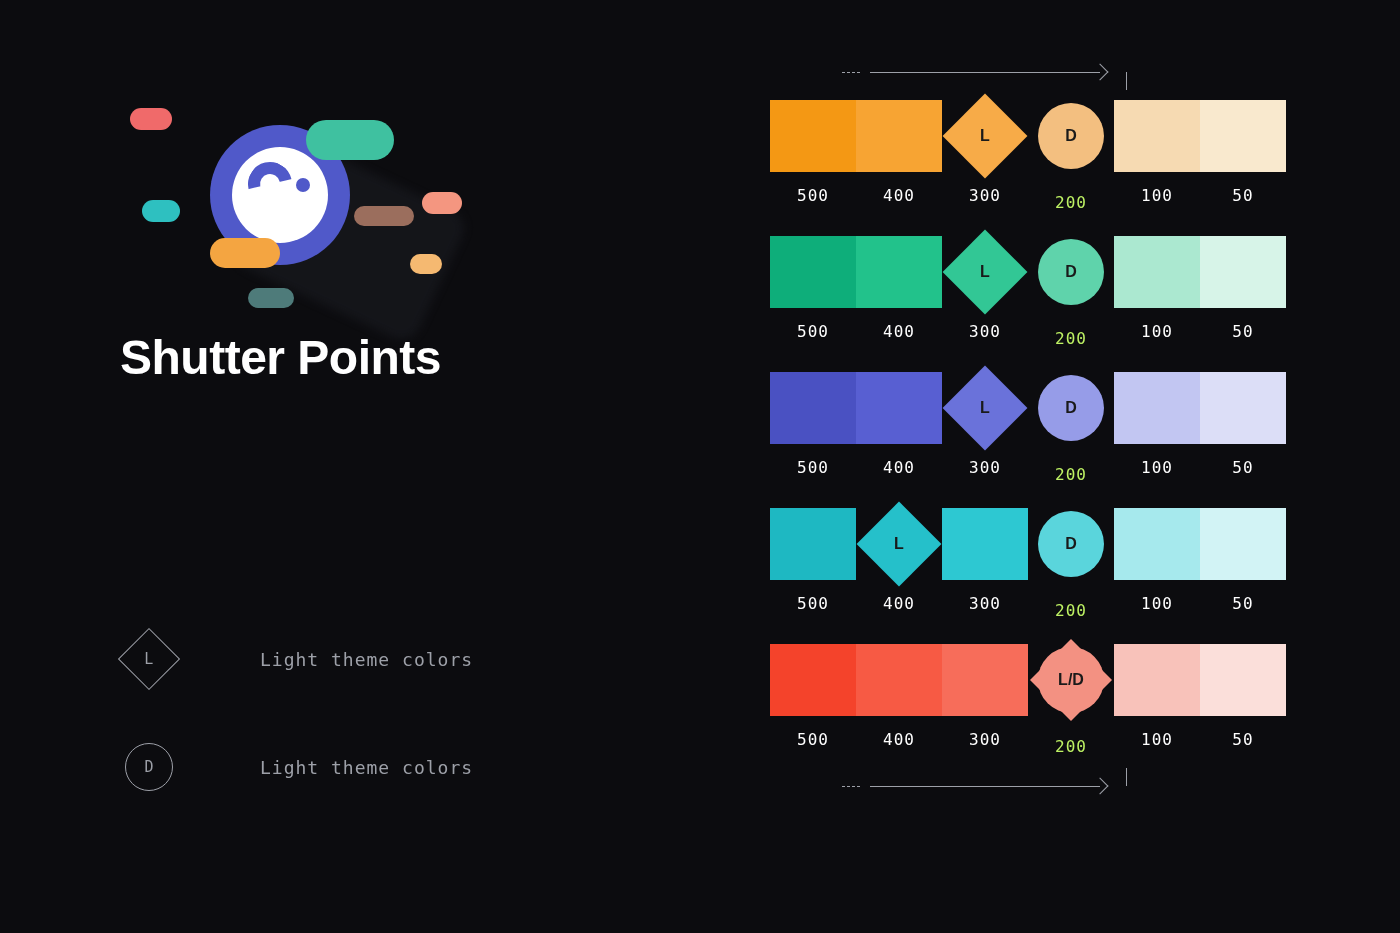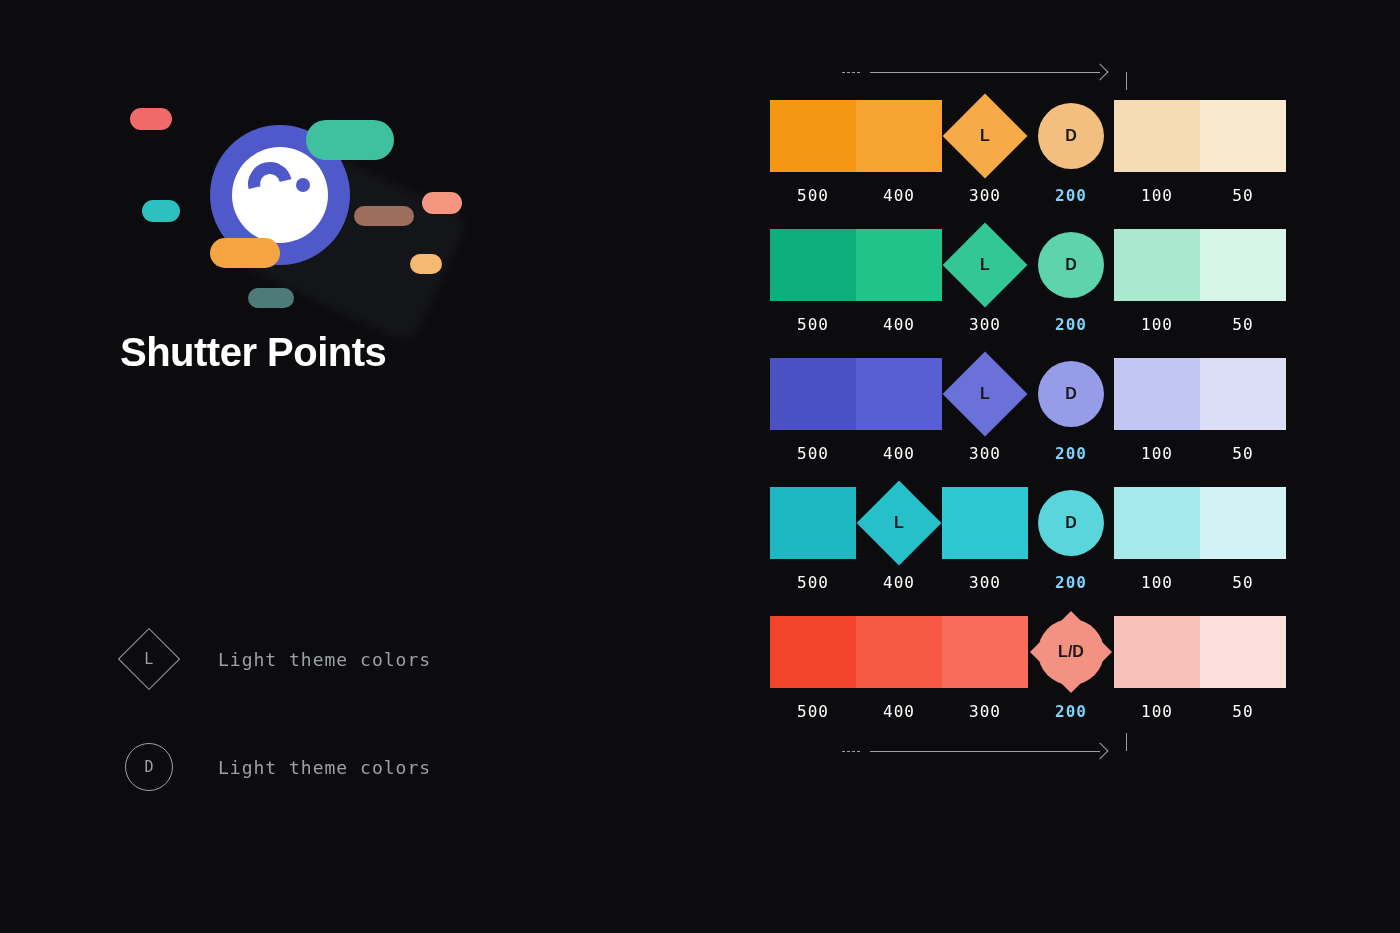--- a/index.html
+++ b/index.html
@@ -64,21 +64,21 @@
     transform:rotate(32deg);
   }
   .disc-dot{
     position:absolute;
     left:176px; top:98px;
     width:14px; height:14px;
     background:#5059c9;
     border-radius:50%;
   }
   .title {
-    font-size: 40px;
+    font-size: 48px;
     font-weight: 700;
     letter-spacing: -0.5px;
   }
 
   .legend {
     position: absolute;
     left: 120px;
     top: 630px;
   }
   .legend-row {
@@ -99,21 +99,21 @@
     transform: rotate(45deg);
     display:flex; align-items:center; justify-content:center;
   }
   .legend-diamond span { transform: rotate(-45deg); }
   .legend-circle {
     width: 48px; height: 48px;
     border: 1.5px solid #9da0a8;
     border-radius: 50%;
     display:flex; align-items:center; justify-content:center;
   }
-  .legend-label { font-size: 18px; letter-spacing: 1px; }
+  .legend-label { font-size: 18px; letter-spacing: 1px; margin-left: 42px; }
 
   
   .right {
     position: absolute;
     left: 770px;
     top: 66px;
   }
   .arrow-top, .arrow-bottom {
     position: relative;
     height: 26px;
@@ -187,21 +187,21 @@
     display: flex;
     margin-top: 14px;
   }
   .lbl {
     width: 86px;
     text-align: center;
     font-size: 16px;
     color: #ffffff;
     letter-spacing: 1px;
   }
-  .lbl.hot { color: #7dd3fc; font-weight: 700; }
+  .lbl.hot { color: #bef264; font-weight: 400; margin-top: 7px; }
 </style>
 </head>
 <body>
 
 <div class="left">
   <div class="logo-wrap">
     <div class="disc-shadow"></div>
     <div class="disc-outer"></div>
     <div class="disc-inner"></div>
     <div class="disc-mark"></div>

